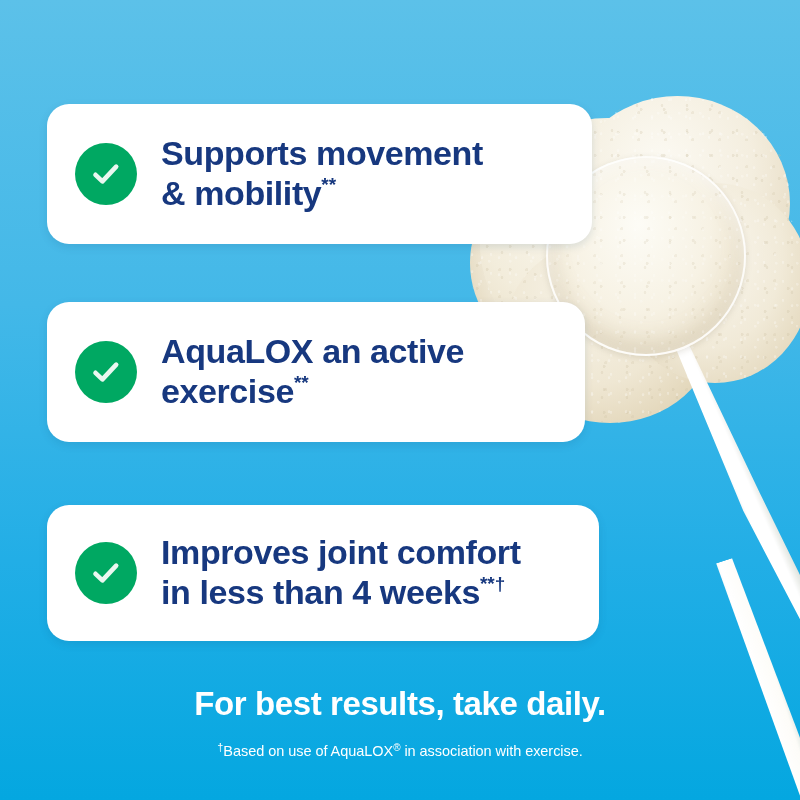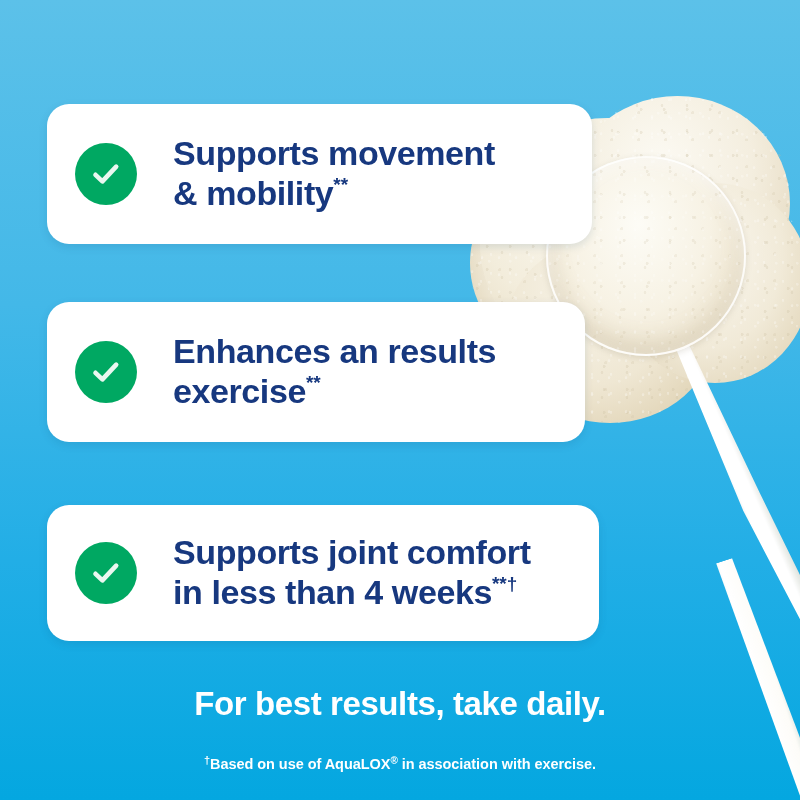--- a/index.html
+++ b/index.html
@@ -154,21 +154,20 @@
     margin-right: 24px;
   }
   .check-badge svg { display: block; }
 
   .benefit-text {
     color: #17387F;
     font-size: 34px;
     font-weight: 700;
     line-height: 1.17;
     letter-spacing: -0.4px;
-    margin-left: 12px;
   }
   .benefit-text .sup {
     font-size: 19px;
     vertical-align: 14px;
     font-weight: 700;
     letter-spacing: 0;
   }
 
   
   .footer {
@@ -180,24 +179,24 @@
   }
   .footer-headline {
     color: #ffffff;
     font-size: 33px;
     font-weight: 700;
     letter-spacing: -0.4px;
     line-height: 1.1;
     text-align: center;
   }
   .footer-note {
-    margin-top: 32px;
+    margin-top: 19px;
     color: #ffffff;
     font-size: 14.5px;
-    font-weight: 700;
+    font-weight: 400;
     letter-spacing: -0.05px;
   }
   .footer-note .dagger { vertical-align: 5px; font-size: 11px; }
   .footer-note .reg   { vertical-align: 5px; font-size: 10px; }
 </style>
 </head>
 <body>
 
 <div id="stage">
 
@@ -240,33 +239,33 @@
       </div>
     </div>
 
     <div class="card" id="card-2">
       <span class="check-badge">
         <svg width="34" height="34" viewBox="0 0 34 34" aria-hidden="true">
           <path d="M6.5 17.8 L13.4 24.4 L27.2 9.6" fill="none" stroke="#EAF7F0" stroke-width="4.6" stroke-linecap="round" stroke-linejoin="round"></path>
         </svg>
       </span>
       <div class="benefit-text">
-        <span>Enhances an results</span><br>
+        <span>AquaLOX an active</span><br>
         <span>exercise</span><span class="sup">**</span>
       </div>
     </div>
 
     <div class="card" id="card-3">
       <span class="check-badge">
         <svg width="34" height="34" viewBox="0 0 34 34" aria-hidden="true">
           <path d="M6.5 17.8 L13.4 24.4 L27.2 9.6" fill="none" stroke="#EAF7F0" stroke-width="4.6" stroke-linecap="round" stroke-linejoin="round"></path>
         </svg>
       </span>
       <div class="benefit-text">
-        <span>Supports joint comfort</span><br>
+        <span>Improves joint comfort</span><br>
         <span>in less than 4 weeks</span><span class="sup">**†</span>
       </div>
     </div>
 
   </div>
 
   <div class="footer">
     <div class="footer-headline">For best results, take daily.</div>
     <div class="footer-note"><span class="dagger">†</span><span>Based on use of AquaLOX</span><span class="reg">®</span><span> in association with exercise.</span></div>
   </div>

